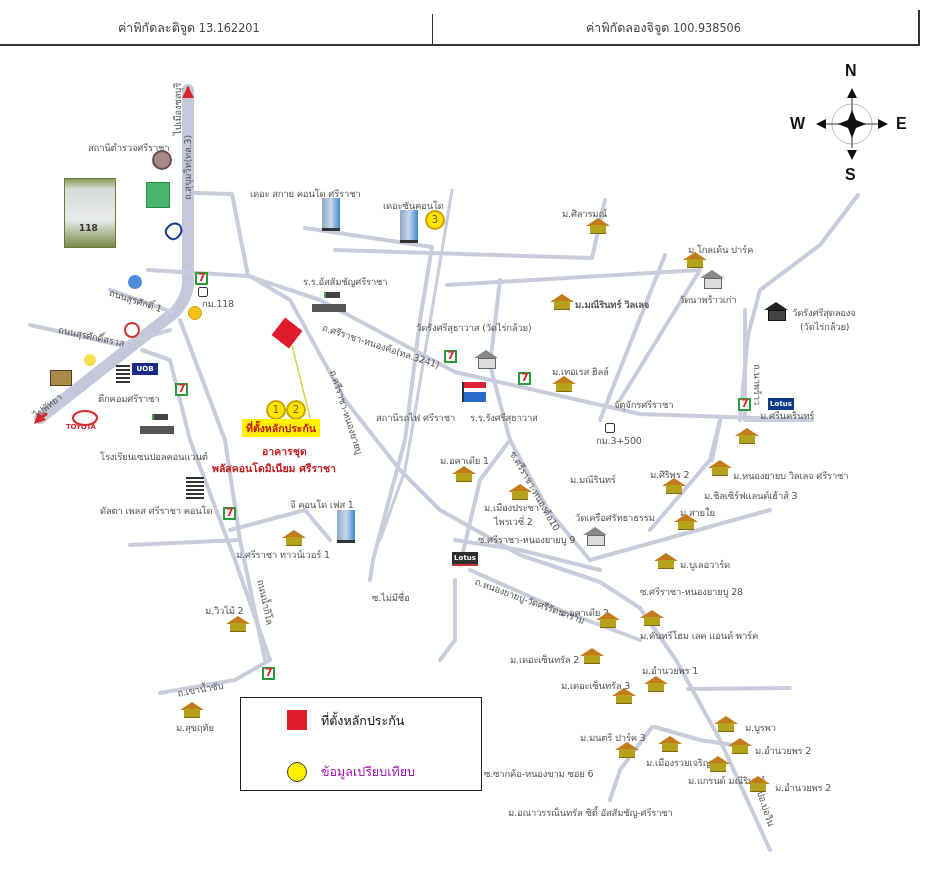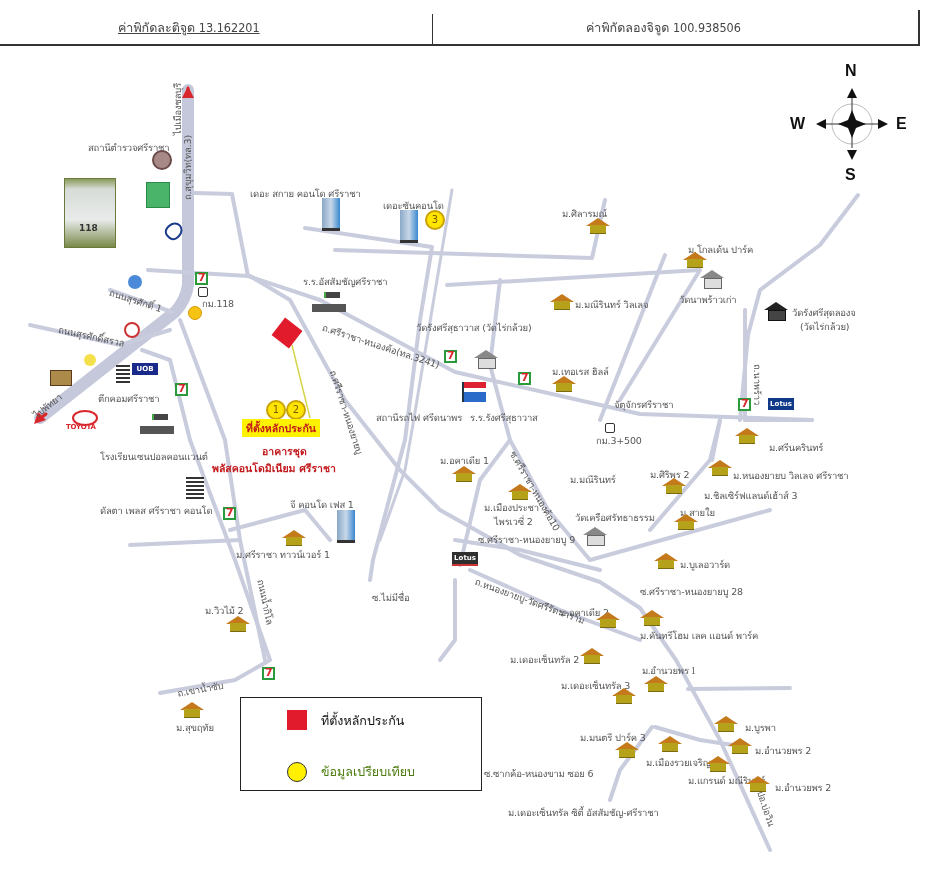--- a/index.html
+++ b/index.html
@@ -2,21 +2,21 @@
 <html><head>
 <meta charset="utf-8">
 <style>
   html, body { margin: 0; padding: 0; background: #ffffff; }
   body { width: 950px; height: 888px; position: relative; overflow: hidden; font-family: "DejaVu Sans", sans-serif; }
   .coord-bar { position: absolute; left: 0; top: 0; width: 950px; height: 46px; }
   .coord-bar .bottom-line { position: absolute; left: 0; top: 44px; width: 920px; height: 2px; background: #333; }
   .coord-bar .div1 { position: absolute; left: 432px; top: 14px; width: 1px; height: 31px; background: #333; }
   .coord-bar .div2 { position: absolute; left: 918px; top: 10px; width: 2px; height: 35px; background: #333; }
   .coord-cell { position: absolute; top: 18px; font-size: 12.5px; color: #444; font-family: "DejaVu Sans Condensed", "DejaVu Sans", sans-serif; }
-  .coord-cell.lat { left: 118px; text-decoration: underline; }
+  .coord-cell.lat { left: 118px; }
   .coord-cell.lon { left: 586px; }
 
   svg.map { position: absolute; left: 0; top: 0; }
   .lbl { position: absolute; font-size: 9.5px; color: #555; white-space: nowrap; font-family: "DejaVu Sans", sans-serif; letter-spacing: -0.2px; }
   .house { position: absolute; width: 24px; height: 16px; }
   .house:before { content: ""; position: absolute; left: 0; top: 0; width: 0; height: 0; border-left: 12px solid transparent; border-right: 12px solid transparent; border-bottom: 8px solid #c47a1a; }
   .house:after { content: ""; position: absolute; left: 4px; top: 7px; width: 16px; height: 8px; background: #b5a21a; border-bottom: 1px solid #7a6a10; }
   .seven { position: absolute; width: 13px; height: 13px; border: 2px solid #2a9a3a; background: #fff; box-sizing: border-box; }
   .seven:before { content: "7"; position: absolute; left: 1px; top: -3px; font-size: 11px; font-weight: bold; color: #d8262b; font-family: "DejaVu Sans", sans-serif; }
   .building { position: absolute; width: 18px; height: 30px; background: linear-gradient(90deg, #8aa8c8 0%, #c8d8e8 50%, #3a88d0 100%); border-bottom: 3px solid #333; }
@@ -31,21 +31,21 @@
   .circle-num { position: absolute; width: 16px; height: 16px; border-radius: 50%; background: #ffe500; border: 2px solid #c9a200; font-size: 10px; line-height: 16px; text-align: center; color: #7a5a00; font-family: "DejaVu Sans", sans-serif; }
   .subject-box { position: absolute; left: 276px; top: 322px; width: 22px; height: 22px; background: #e21b2c; transform: rotate(38deg); }
   .subject-tag { position: absolute; left: 242px; top: 419px; width: 78px; height: 18px; background: #fff200; font-size: 10.5px; font-weight: bold; color: #c2181b; text-align: center; line-height: 18px; }
   .subject-name { position: absolute; font-size: 10.5px; font-weight: bold; color: #c2181b; white-space: nowrap; }
   .compass-letter { position: absolute; font-size: 16px; font-weight: bold; color: #111; font-family: "Liberation Sans", sans-serif; }
   .legend { position: absolute; left: 240px; top: 697px; width: 240px; height: 92px; border: 1.5px solid #222; background: #fff; }
   .legend .sq { position: absolute; left: 46px; top: 12px; width: 20px; height: 20px; background: #e21b2c; }
   .legend .t1 { position: absolute; left: 80px; top: 13px; font-size: 12.5px; color: #111; }
   .legend .t2 { position: absolute; left: 20px; top: 40px; font-size: 12px; color: #111; }
   .legend .cir { position: absolute; left: 46px; top: 64px; width: 18px; height: 18px; border-radius: 50%; background: #ffef00; border: 1px solid #333; }
-  .legend .t3 { position: absolute; left: 80px; top: 64px; font-size: 12.5px; color: #4d7c0f; }
+  .legend .t3 { position: absolute; left: 80px; top: 64px; font-size: 12.5px; color: #a21caf; }
   .lotus { position: absolute; width: 26px; height: 12px; background: #0f3a8a; color: #fff; font-size: 7px; line-height: 12px; text-align: center; font-weight: bold; }
   .lotus.dark { background: #2f2f2f; border-bottom: 2px solid #c33; }
   .milestone { position: absolute; left: 64px; top: 178px; width: 50px; height: 68px; background: linear-gradient(180deg, #8a9a5a 0%, #d8dcd8 15%, #e8ebea 60%, #7a8a4a 100%); border: 1px solid #6a7a3a; }
   .milestone span { position: absolute; left: 14px; top: 44px; font-size: 9px; font-weight: bold; color: #333; }
   .icon-generic { position: absolute; }
 </style>
 </head>
 <body>
 
 <div class="coord-bar">
@@ -156,21 +156,21 @@
 <div class="school" style="left:312px;top:292px;">
     <div class="flag"></div>
     <div class="base"></div>
   </div>
 
 <span class="lbl" style="left:416px;top:320px;">วัดรังศรีสุธาวาส (วัดไร่กล้วย)</span>
 <div class="seven" style="left:444px;top:350px;"></div>
 <div class="temple" style="left:474px;top:350px;"></div>
 <div class="seven" style="left:518px;top:372px;"></div>
 <div class="icon-generic" style="left:462px;top:382px;width:22px;height:20px;background:linear-gradient(180deg,#d23 0 30%,#fff 30% 50%,#2a6ac8 50%);border-left:2px solid #234;"></div>
-<span class="lbl" style="left:376px;top:410px;">สถานีรถไฟ ศรีดนาพร</span>
+<span class="lbl" style="left:376px;top:410px;">สถานีรถไฟ ศรีราชา</span>
 <span class="lbl" style="left:470px;top:410px;">ร.ร.รังศรีสุธาวาส</span>
 
 <div class="seven" style="left:195px;top:272px;"></div>
 <div class="icon-generic" style="left:188px;top:306px;width:12px;height:12px;border-radius:50%;background:#f6c314;border:1px solid #d49a00;"></div>
 <div class="icon-generic" style="left:124px;top:322px;width:12px;height:12px;border-radius:50%;background:#fff;border:2px solid #c33;"></div>
 <div class="icon-generic" style="left:128px;top:275px;width:14px;height:14px;border-radius:50%;background:#4a8ad8;"></div>
 <div class="icon-generic" style="left:84px;top:354px;width:12px;height:12px;border-radius:50%;background:#f4e04a;"></div>
 <div class="icon-generic" style="left:50px;top:370px;width:20px;height:14px;background:#ab8a4a;border:1px solid #5a3a1a;"></div>
 <div class="icon-generic" style="left:72px;top:410px;width:22px;height:12px;border:2px solid #d8262b;border-radius:50%;"></div>
 <span class="lbl" style="left:66px;top:423px;font-size:7px;font-weight:bold;color:#d8262b;">TOYOTA</span>
@@ -201,35 +201,35 @@
 
 <span class="lbl" style="left:205px;top:603px;">ม.วิวไม้ 2</span>
 <div class="house" style="left:226px;top:616px;"></div>
 <div class="seven" style="left:262px;top:667px;"></div>
 <div class="house" style="left:180px;top:702px;"></div>
 <span class="lbl" style="left:176px;top:720px;">ม.สุขฤทัย</span>
 
 <span class="lbl" style="left:562px;top:206px;">ม.ศิลารมณ์</span>
 <div class="house" style="left:586px;top:218px;"></div>
 <div class="house" style="left:550px;top:294px;"></div>
-<span class="lbl" style="left:575px;top:297px;">ม.มณีรินทร์ วิลเลจ</span>
+<span class="lbl" style="left:575px;top:297px;font-weight:bold;">ม.มณีรินทร์ วิลเลจ</span>
 <span class="lbl" style="left:688px;top:242px;">ม.โกลเด้น ปาร์ค</span>
 <div class="house" style="left:683px;top:252px;"></div>
 <div class="temple" style="left:700px;top:270px;"></div>
 <span class="lbl" style="left:679px;top:292px;">วัดนาพร้าวเก่า</span>
 <div class="temple dark" style="left:764px;top:302px;"></div>
 <span class="lbl" style="left:792px;top:305px;">วัดรังศรีสุดลองจ</span>
 <span class="lbl" style="left:800px;top:319px;">(วัดไร่กล้วย)</span>
 <span class="lbl" style="left:552px;top:364px;">ม.เทอเรส ฮิลล์</span>
 <div class="house" style="left:552px;top:376px;"></div>
 <span class="lbl" style="left:614px;top:397px;">จัตุจักรศรีราชา</span>
 <div class="seven" style="left:738px;top:398px;"></div>
 <span class="lotus" style="left:768px;top:398px;">Lotus</span>
 <div class="house" style="left:735px;top:428px;"></div>
-<span class="lbl" style="left:760px;top:440px;margin-left:9px;">ม.ศรีนครินทร์</span>
+<span class="lbl" style="left:760px;top:408px;">ม.ศรีนครินทร์</span>
 
 <span class="lbl" style="left:440px;top:453px;">ม.อคาเดีย 1</span>
 <div class="house" style="left:452px;top:466px;"></div>
 <div class="house" style="left:508px;top:484px;"></div>
 <span class="lbl" style="left:484px;top:500px;">ม.เมืองประชา</span>
 <span class="lbl" style="left:494px;top:514px;">ไพรเวซี่ 2</span>
 <span class="lbl" style="left:570px;top:472px;">ม.มณีรินทร์</span>
 <span class="lbl" style="left:575px;top:510px;">วัดเครือศรัทธาธรรม</span>
 <div class="temple" style="left:583px;top:527px;"></div>
 <span class="lotus dark" style="left:452px;top:552px;">Lotus</span>
@@ -242,37 +242,37 @@
 <div class="house" style="left:674px;top:514px;"></div>
 <div class="house" style="left:654px;top:553px;"></div>
 <span class="lbl" style="left:680px;top:557px;">ม.บูเลอวาร์ด</span>
 
 <span class="lbl" style="left:560px;top:605px;">ม.อคาเดีย 2</span>
 <div class="house" style="left:596px;top:612px;"></div>
 <div class="house" style="left:640px;top:610px;"></div>
 <span class="lbl" style="left:640px;top:628px;">ม.คันทรีโฮม เลค แอนด์ พาร์ค</span>
 <span class="lbl" style="left:510px;top:652px;">ม.เดอะเซ็นทรัล 2</span>
 <div class="house" style="left:580px;top:648px;"></div>
-<span class="lbl" style="left:642px;top:663px;font-family:Liberation Serif, serif;">ม.อำนวยพร 1</span>
+<span class="lbl" style="left:642px;top:663px;">ม.อำนวยพร 1</span>
 <div class="house" style="left:644px;top:676px;"></div>
 <span class="lbl" style="left:561px;top:678px;">ม.เดอะเซ็นทรัล 3</span>
 <div class="house" style="left:612px;top:688px;"></div>
 <div class="house" style="left:714px;top:716px;"></div>
 <span class="lbl" style="left:745px;top:720px;">ม.บูรพา</span>
 <span class="lbl" style="left:580px;top:730px;">ม.มนตรี ปาร์ค 3</span>
 <div class="house" style="left:615px;top:742px;"></div>
 <div class="house" style="left:658px;top:736px;"></div>
 <div class="house" style="left:728px;top:738px;"></div>
 <span class="lbl" style="left:755px;top:743px;">ม.อำนวยพร 2</span>
 <span class="lbl" style="left:646px;top:755px;">ม.เมืองรวยเจริญ</span>
 <div class="house" style="left:706px;top:756px;"></div>
 <span class="lbl" style="left:688px;top:773px;">ม.แกรนด์ มณีรินทร์</span>
 <div class="house" style="left:746px;top:776px;"></div>
 <span class="lbl" style="left:775px;top:780px;">ม.อำนวยพร 2</span>
-<span class="lbl" style="left:508px;top:805px;">ม.เดอะเซ็นทรัล ซิตี้ อัสสัมชัญ-ศรีราชา</span>
+<span class="lbl" style="left:508px;top:805px;">ม.อณาวรรณ็นทรัล ซิตี้ อัสสัมชัญ-ศรีราชา</span>
 
 <div class="icon-generic" style="left:198px;top:287px;width:8px;height:8px;border:1px solid #333;border-radius:2px;"></div>
 <div class="icon-generic" style="left:605px;top:423px;width:8px;height:8px;border:1px solid #333;border-radius:2px;"></div>
 
 <div class="legend">
   <div class="sq"></div>
   <span class="t1">ที่ตั้งหลักประกัน</span>
   <div class="cir"></div>
   <span class="t3">ข้อมูลเปรียบเทียบ</span>
 </div>

